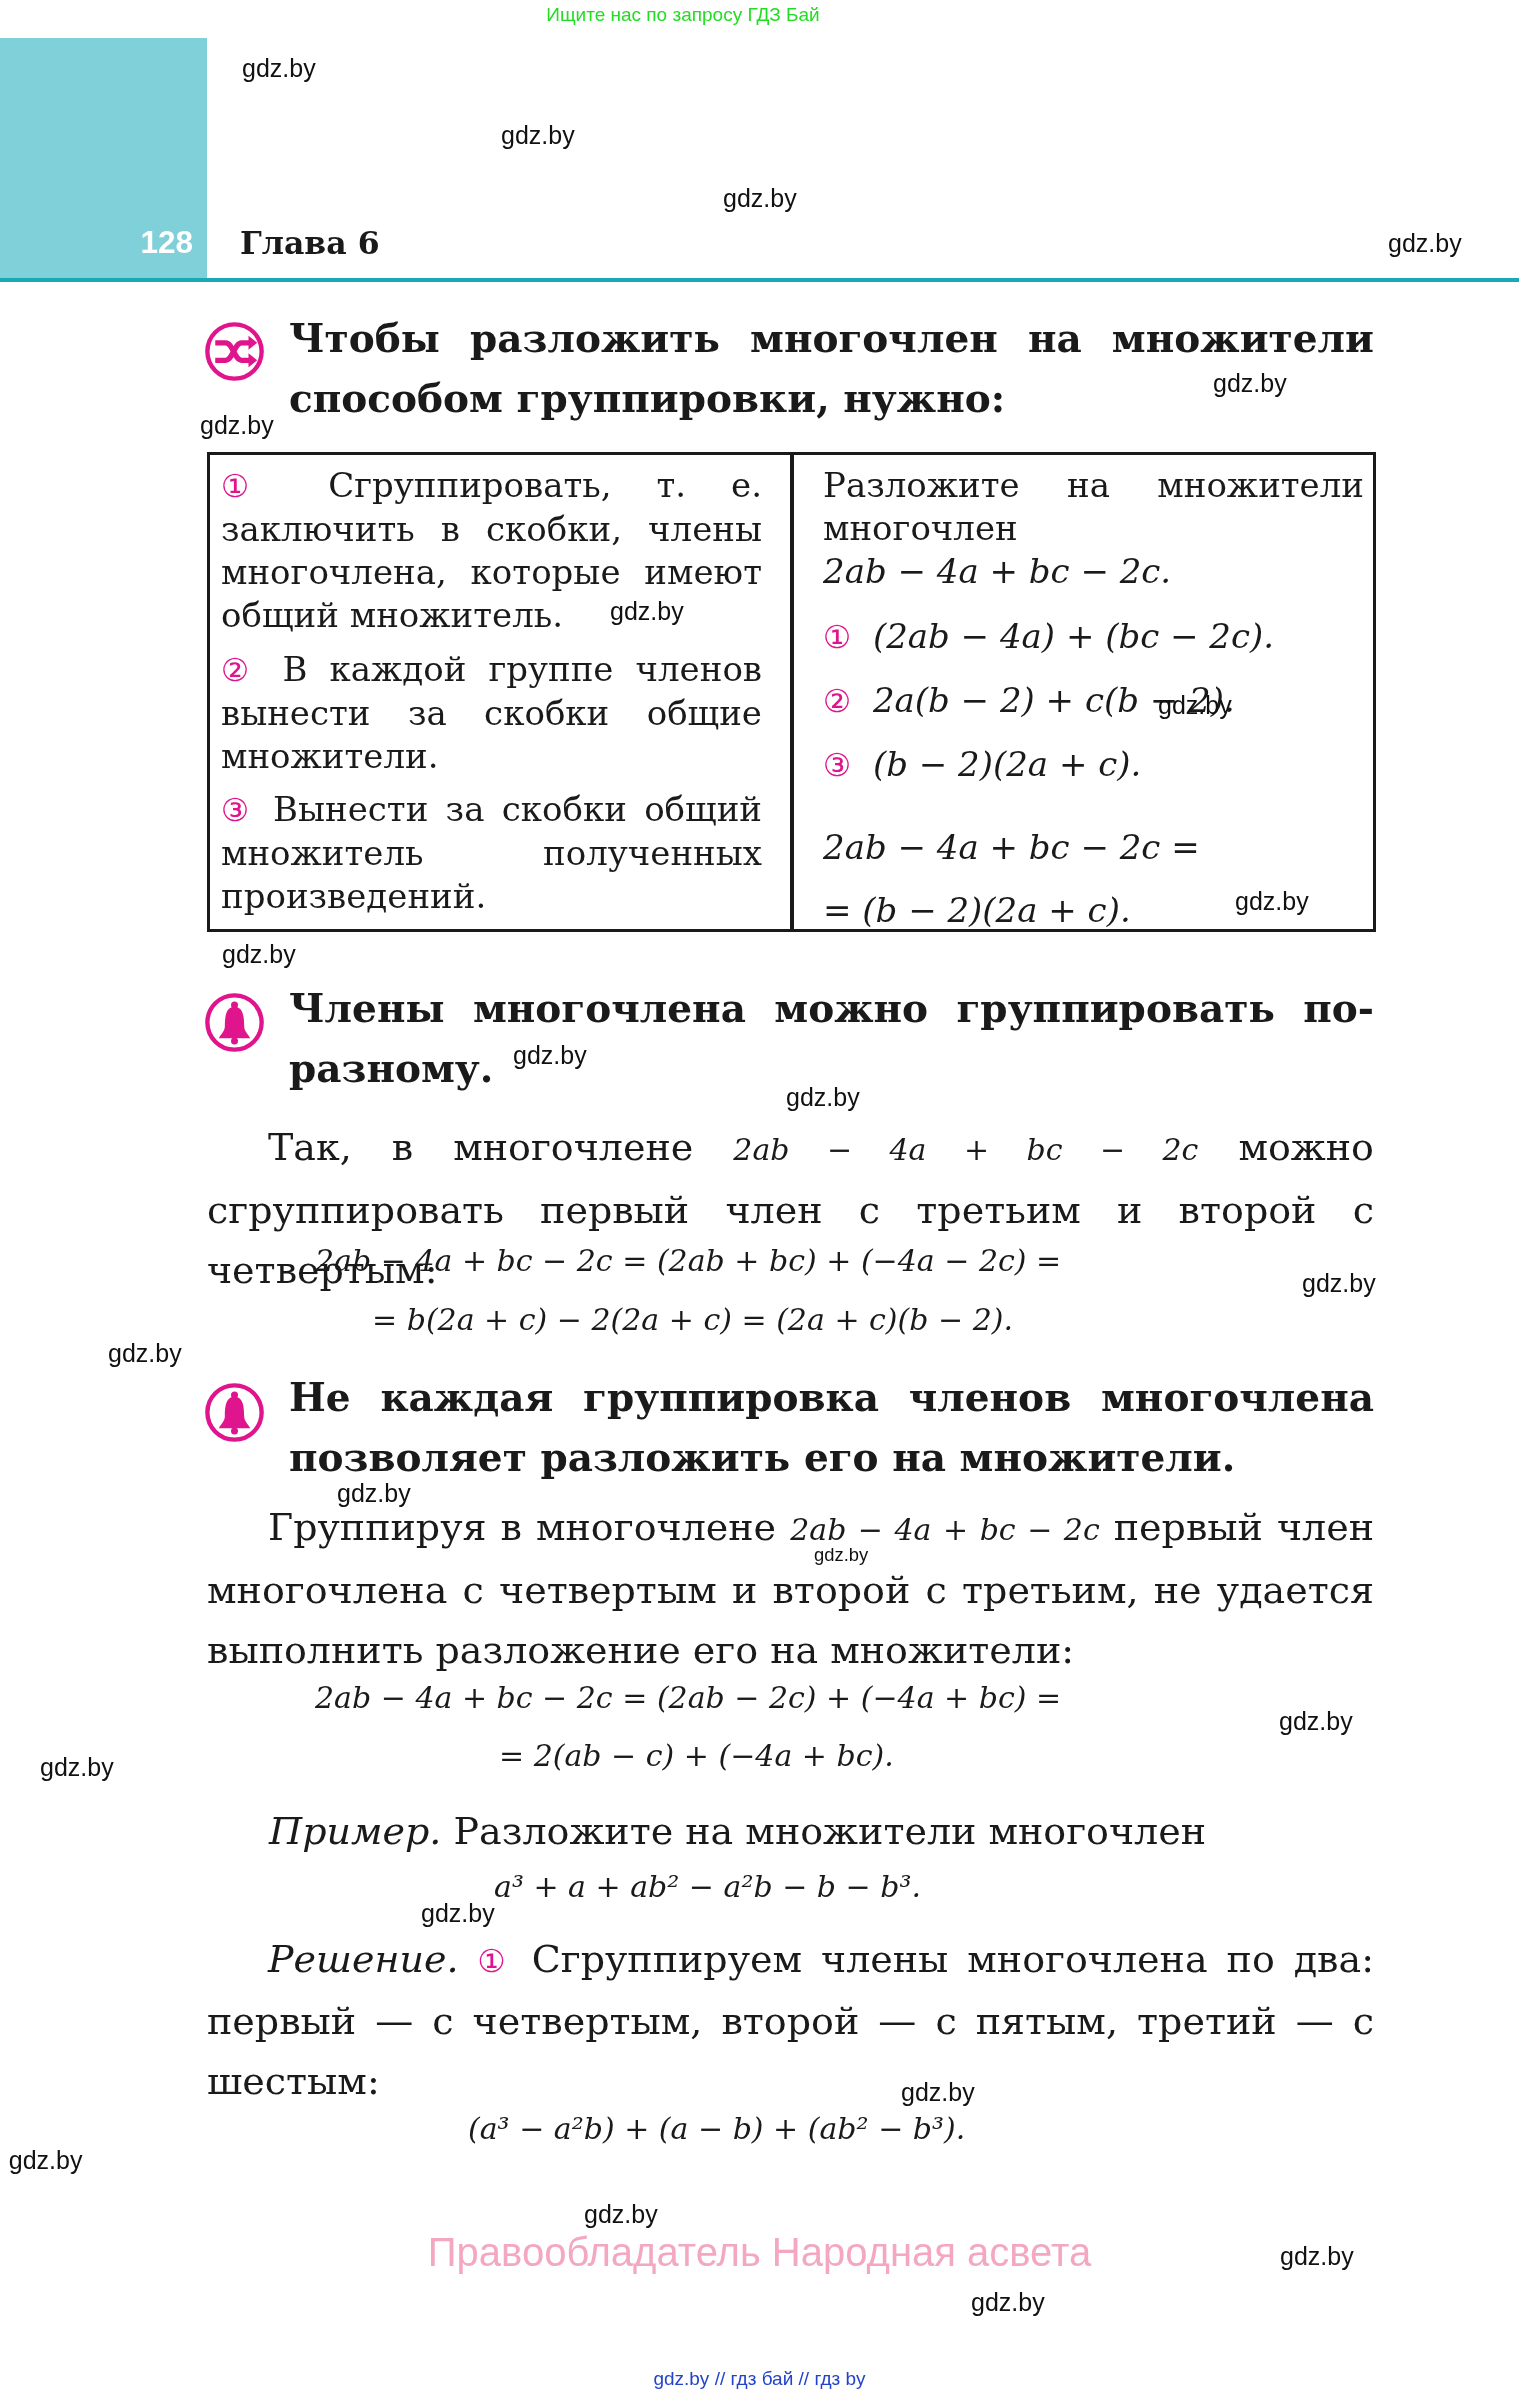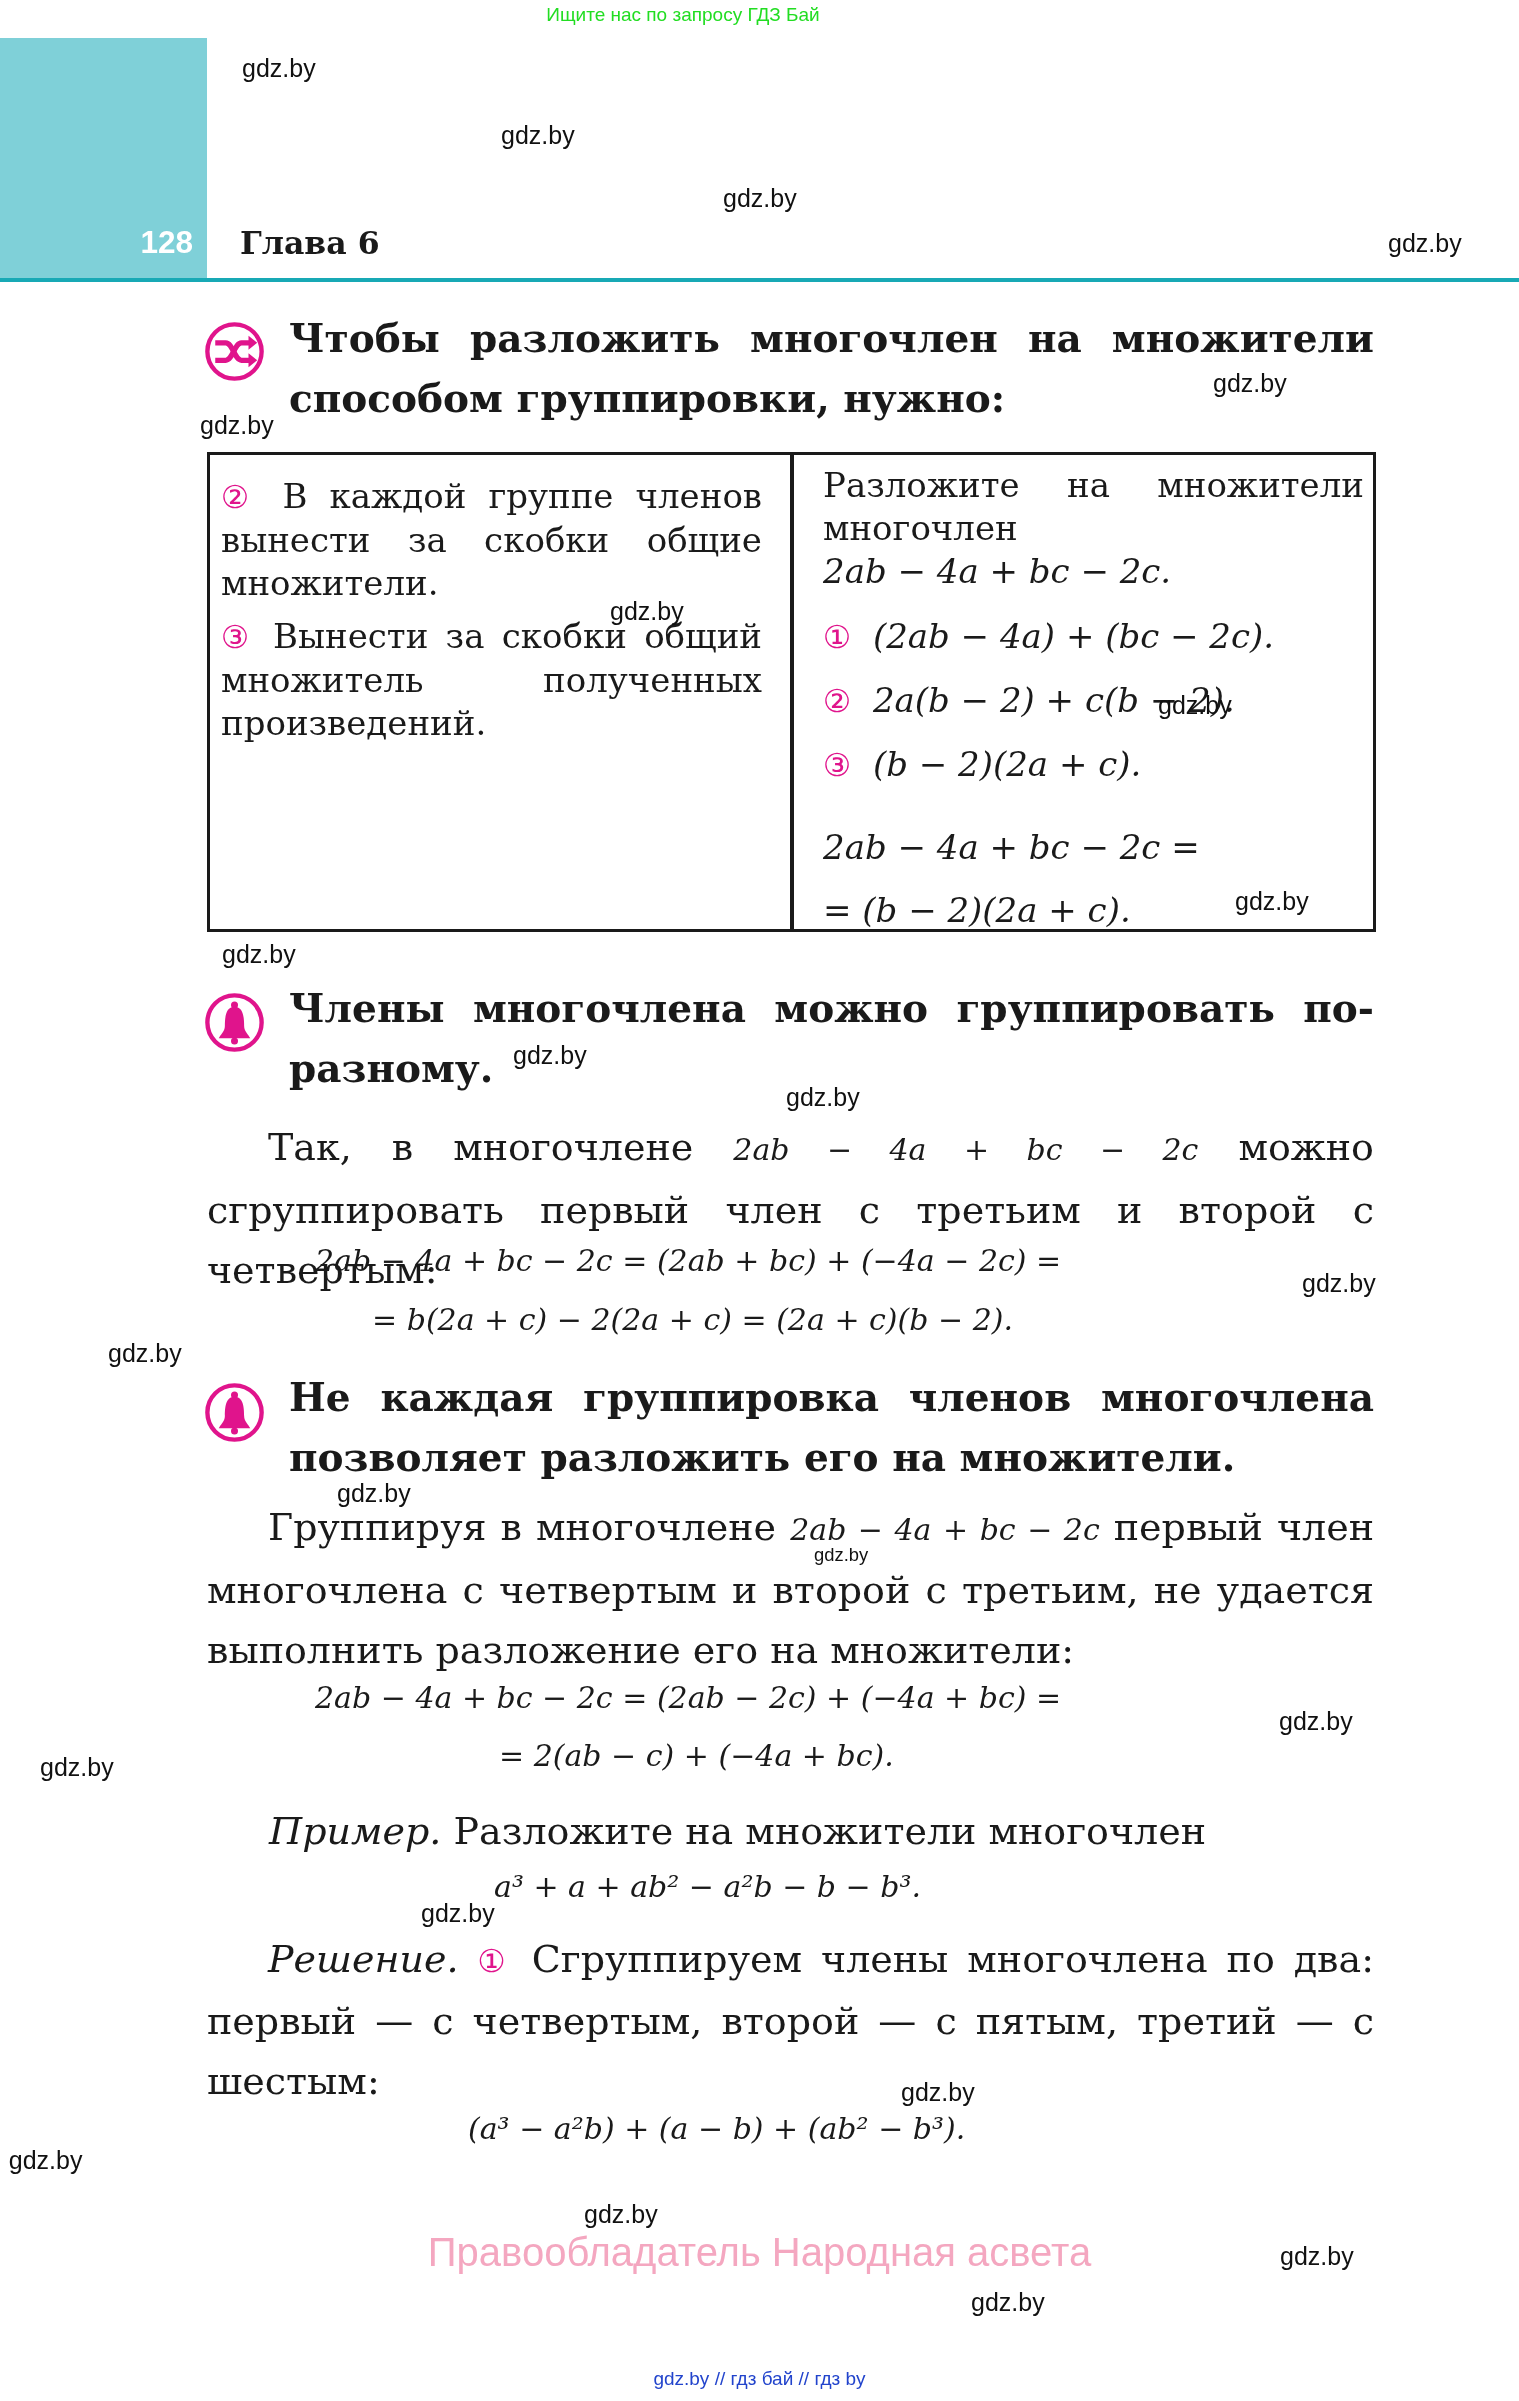--- a/index.html
+++ b/index.html
@@ -50,20 +50,24 @@
     <polygon points="52,18 62,26 52,34" fill="#e0148c"></polygon>
     <polygon points="52,38 62,46 52,54" fill="#e0148c"></polygon>
   </svg>
 </div>
 <div class="abs rule-text" style="left:289px;top:308px;width:1085px;">Чтобы разложить многочлен на множители способом группировки, нужно:</div>
 
 <div class="abs tbl"></div>
 <div class="abs tbl-div"></div>
 
 <div class="abs" style="left:221px;top:464px;width:541px;">
+  <div class="cell-text">
+    <span class="num">①</span>
+    <span>Сгруппировать, т. е. заключить в скобки, члены многочлена, которые имеют общий множитель.</span>
+  </div>
   <div class="cell-text" style="margin-top:10.5px;">
     <span class="num">②</span>
     <span>В каждой группе членов вынести за скобки общие множители.</span>
   </div>
   <div class="cell-text" style="margin-top:10.5px;">
     <span class="num">③</span>
     <span>Вынести за скобки общий множитель полученных произведений.</span>
   </div>
 </div>
 

